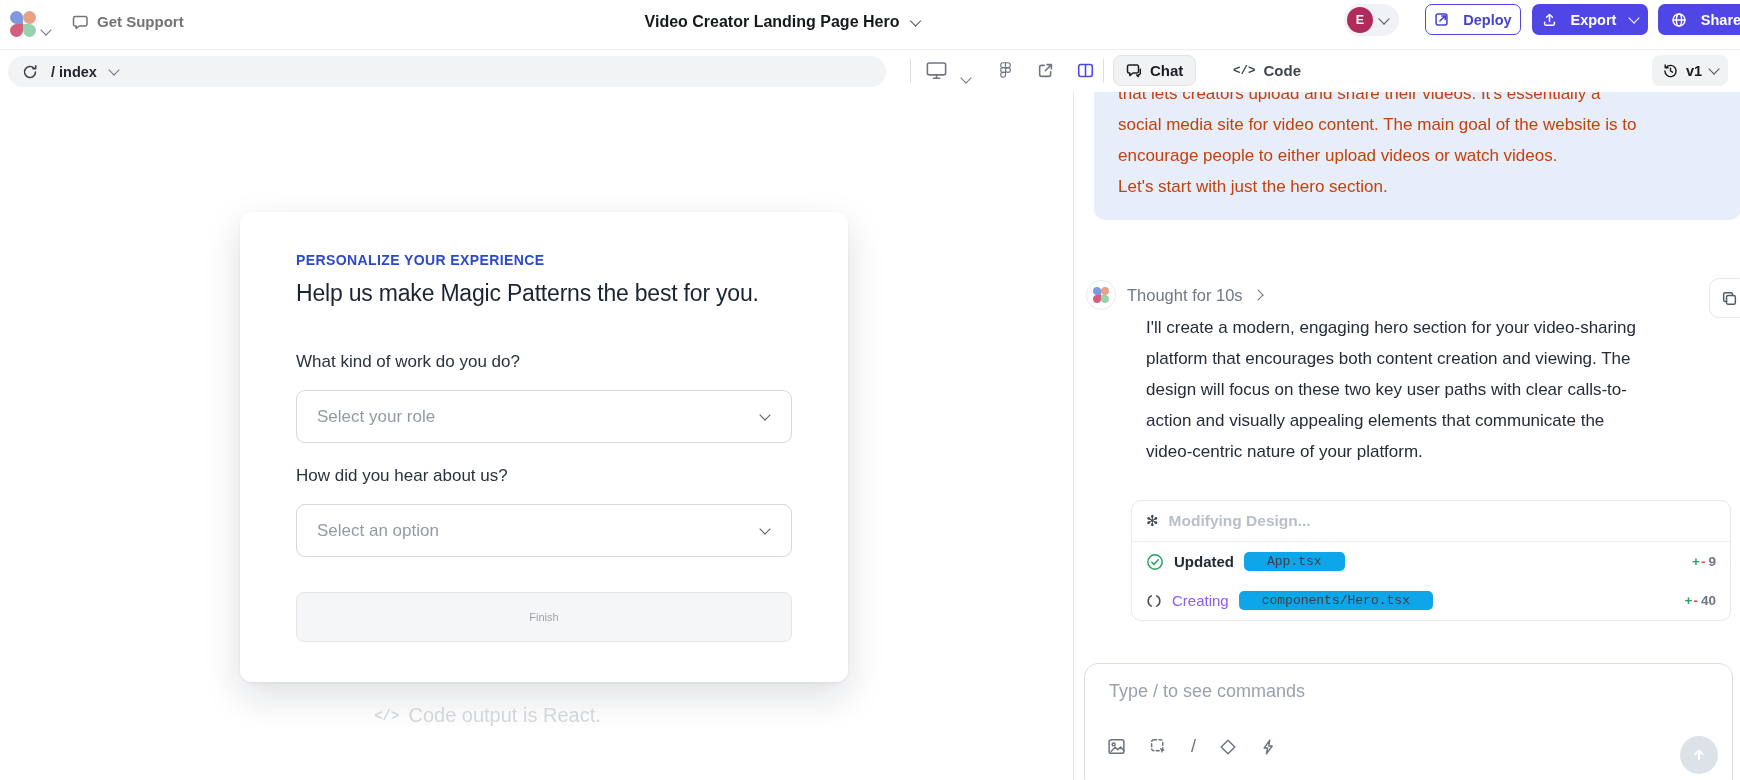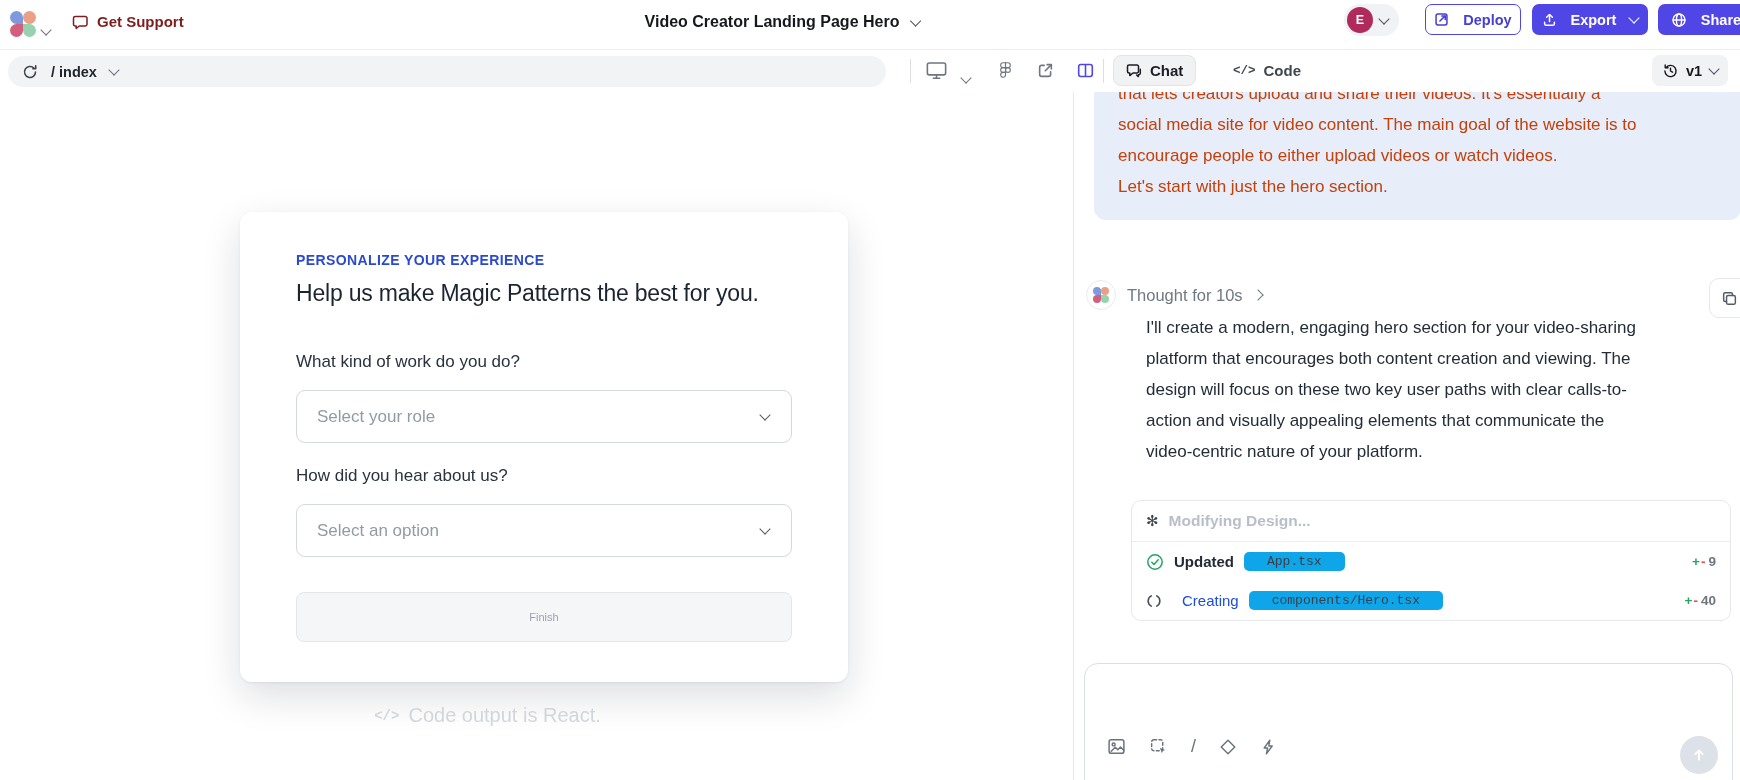--- a/index.html
+++ b/index.html
@@ -15,21 +15,21 @@
 
   
   .topbar{position:absolute;left:0;top:0;width:1740px;height:49px;background:#fff;border-bottom:1px solid #ededf0;}
   .logo{position:absolute;left:10px;top:11px;width:26px;height:26px;display:grid;grid-template-columns:13px 13px;grid-template-rows:13px 13px;}
   .logo i{display:block;}
   .lg-tl{background:#7e99dd;border-radius:50% 50% 0 50%;}
   .lg-tr{background:#e9a086;border-radius:50%;}
   .lg-bl{background:#d25f7d;border-radius:50% 0 50% 50%;}
   .lg-br{background:#96d2ae;border-radius:0 50% 50% 50%;}
   .logo-caret{position:absolute;left:42px;top:20px;color:#6b7280;}
-  .get-support{position:absolute;left:72px;top:13px;display:flex;align-items:center;gap:8px;color:#7f1d1d;font-size:15px;font-weight:600;cursor:pointer;}
+  .get-support{position:absolute;left:72px;top:13px;display:flex;align-items:center;gap:8px;color:#737373;font-size:15px;font-weight:600;cursor:pointer;}
   .doc-title{position:absolute;left:782px;top:13px;transform:translateX(-50%);display:flex;align-items:center;gap:12px;}
   .doc-title .t{font-size:16px;font-weight:700;color:#15181d;white-space:nowrap;}
   .doc-title .cv{color:#4b5563;}
   .account-pill{position:absolute;left:1344px;top:4px;height:32px;border-radius:16px;background:#f1f2f5;display:flex;align-items:center;gap:7px;padding:0 11px 0 3px;cursor:pointer;}
   .avatar{width:26px;height:26px;border-radius:50%;background:#b02a5c;color:#fff;font-size:12.5px;font-weight:700;display:flex;align-items:center;justify-content:center;}
   .account-pill .cv{color:#4b5563;}
   .btn{position:absolute;top:4px;height:31px;border-radius:7px;display:flex;align-items:center;justify-content:center;gap:14px;font-size:14.5px;font-weight:700;cursor:pointer;box-sizing:border-box;}
   .btn-deploy{left:1425px;width:96px;background:#fff;border:1px solid #4f46e5;color:#4540cf;}
   .btn-export{left:1532px;width:116px;background:#4f46e5;color:#fff;}
   .btn-share{left:1658px;width:96px;background:#4f46e5;color:#fff;}
@@ -70,21 +70,21 @@
   .mini-logo .logo2{width:16px;height:16px;display:grid;grid-template-columns:8px 8px;grid-template-rows:8px 8px;}
   .thought-row .lbl{font-size:16.5px;color:#6f7883;}
   .thought-row .cv{color:#6f7883;}
   .assistant-text{position:absolute;left:72px;top:220px;width:502px;font-size:17px;line-height:31px;color:#242d37;}
   .status-card{position:absolute;left:57px;top:408px;width:600px;border:1px solid #e6e8ec;border-radius:10px;background:#fff;box-sizing:border-box;}
   .sc-header{height:40px;display:flex;align-items:center;gap:10px;padding:0 14px;border-bottom:1px solid #eceef1;}
   .sc-sparkle{font-size:15px;color:#3c434c;}
   .sc-title{font-size:15.5px;font-weight:600;color:#b9bfc9;}
   .sc-row{height:39px;display:flex;align-items:center;gap:10px;padding:0 14px;}
   .sc-action{font-size:15px;font-weight:700;color:#232b34;}
-  .sc-action.dim{font-weight:400;color:#1d4ed8;margin-left:10px;}
+  .sc-action.dim{font-weight:400;color:#8b5cf6;}
   .chip{font-family:"Liberation Mono","DejaVu Sans Mono",monospace;font-size:13px;color:#3a414b;background:#0ea5e9;border-radius:5px;padding:2px 23px;}
   .sc-sp{flex:1;}
   .diff{font-size:13.5px;font-weight:600;display:flex;align-items:center;gap:1px;}
   .diff .p{color:#27a365;}
   .diff .m{color:#e5484d;}
   .diff .c{color:#6f7680;margin-left:2px;}
   .spinner{color:#4a515b;}
   .composer{position:absolute;left:10px;top:571px;width:649px;height:130px;border:1px solid #dbdee4;border-radius:14px;background:#fff;box-sizing:border-box;}
   .composer input{position:absolute;left:22px;top:16px;width:540px;border:none;outline:none;font-size:18px;color:#20262e;font-family:inherit;background:transparent;}
   .composer input::placeholder{color:#9aa2ad;}
@@ -330,20 +330,21 @@
         <span class="sc-sp"></span>
         <span class="diff">
           <span class="p">+</span>
           <span class="m">-</span>
           <span class="c">40</span>
         </span>
       </div>
     </div>
 
     <div class="composer">
+      <input type="text" value="" placeholder="Type / to see commands" style="">
       <div class="composer-icons">
         <span class="ci">
           <svg width="19" height="19" viewBox="0 0 18 18" fill="none" stroke="currentColor" stroke-width="1.4" stroke-linecap="round" stroke-linejoin="round">
             <rect x="2" y="2.5" width="14" height="13" rx="2"></rect>
               <circle cx="6.3" cy="7" r="1.4"></circle>
               <path d="m4 13.5 3.8-3.8 2.4 2.4 2.6-2.6 3.2 3.2"></path>
           </svg>
         </span>
         <span class="ci">
           <svg width="19" height="19" viewBox="0 0 18 18" fill="none" stroke="currentColor" stroke-width="1.4" stroke-linecap="round" stroke-linejoin="round">

